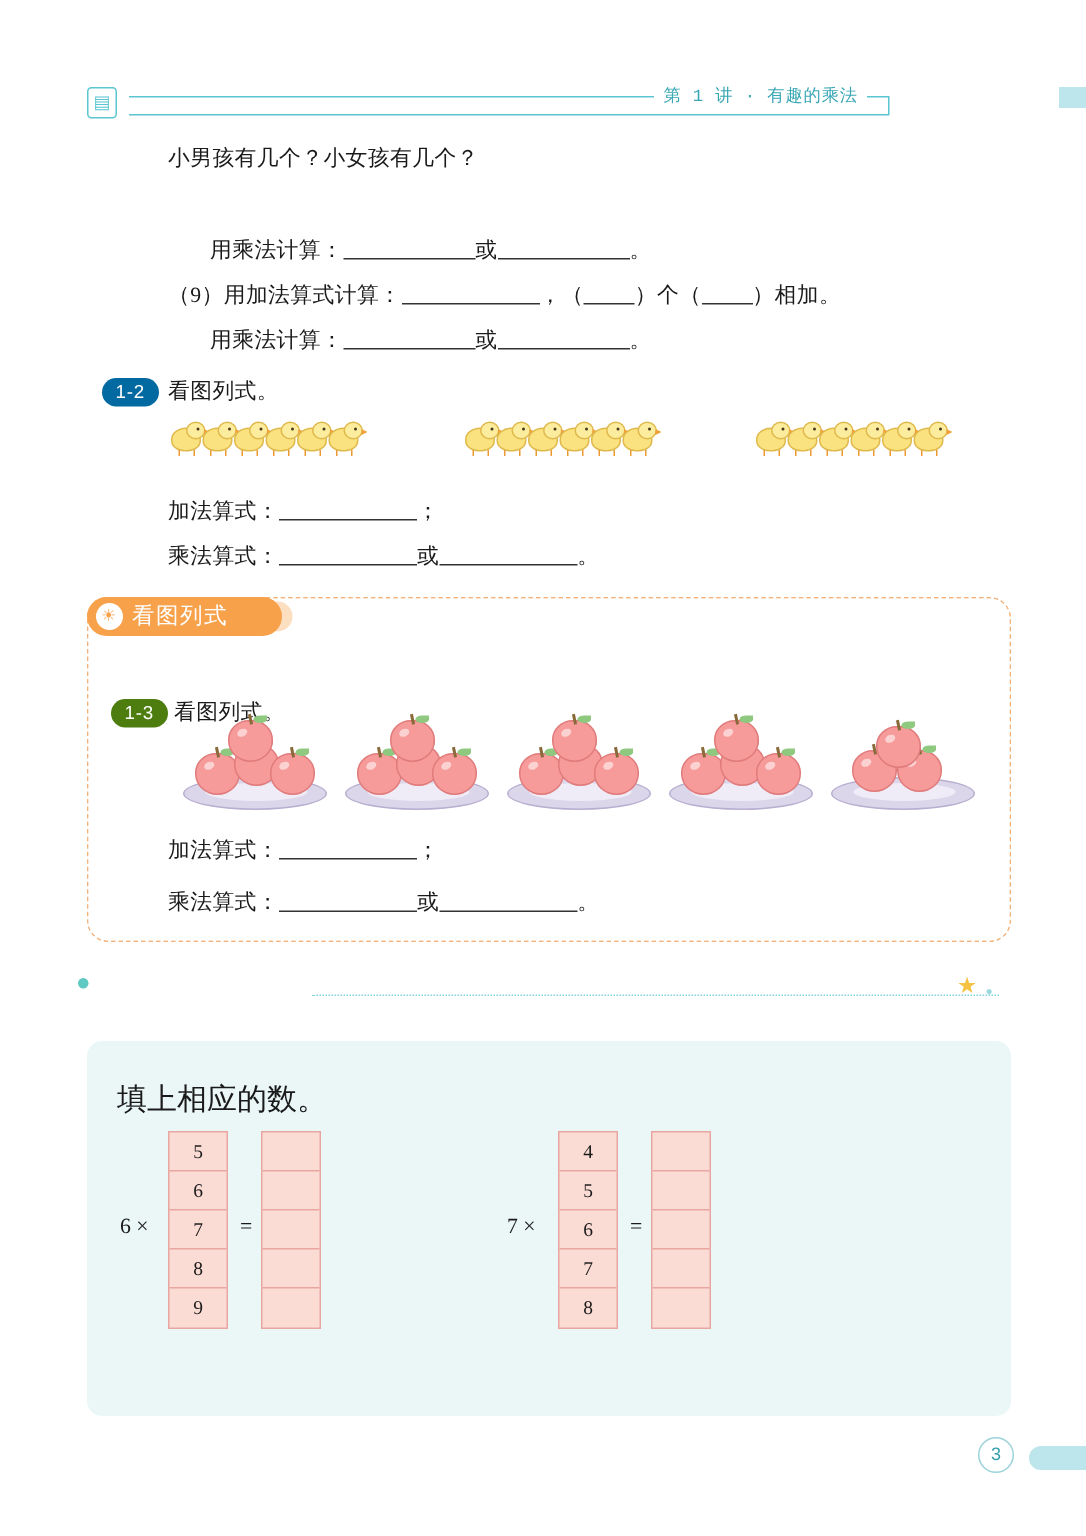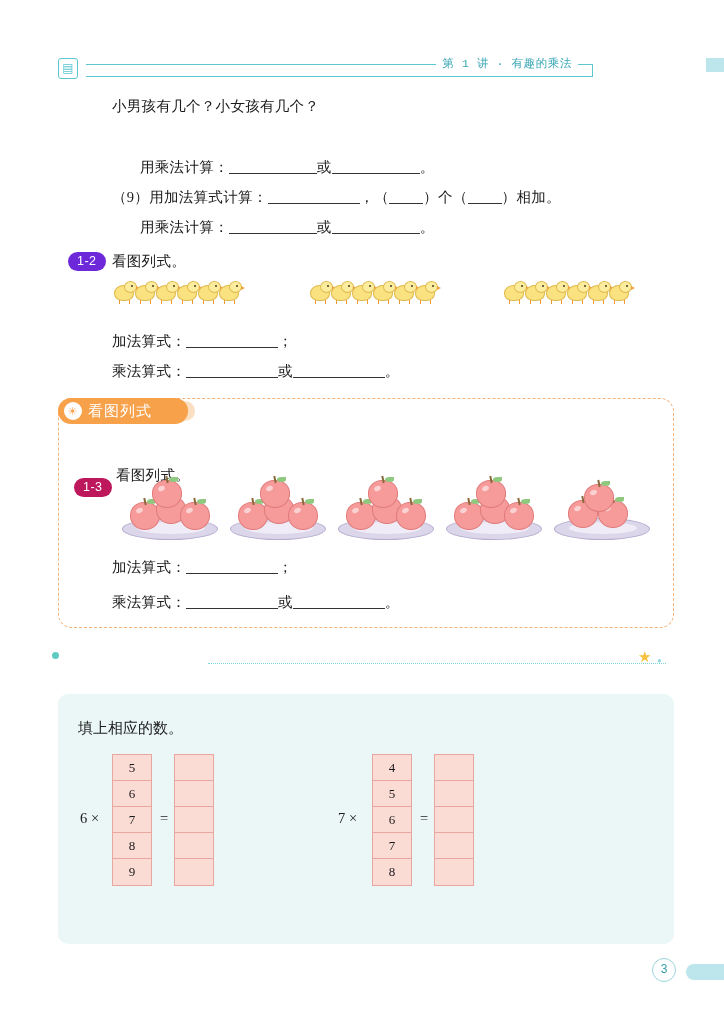--- a/index.html
+++ b/index.html
@@ -104,22 +104,22 @@
     height: 19px;
     padding: 0 9px;
     border-radius: 10px;
     font-size: 12.5px;
     line-height: 19px;
     font-family: "Liberation Sans", sans-serif;
     letter-spacing: 0.5px;
     box-sizing: border-box;
     color: #fff;
   }
-  .tag-green { background: #6d28d9; }
-  .tag-orange { background: #be185d; margin-top: 12px; }
+  .tag-green { background: #0369a1; }
+  .tag-orange { background: #4d7c0f; }
 
   
   .challenge-box {
     position: absolute;
     left: 58px;
     top: 398px;
     width: 616px;
     height: 230px;
     border: 1.3px dashed #f2b27a;
     border-radius: 14px;
@@ -235,21 +235,21 @@
     top: 694px;
     width: 616px;
     height: 250px;
     background: #eaf7f6;
     border-radius: 10px;
   }
   .example-title {
     position: absolute;
     left: 78px;
     top: 719px;
-    font-size: 15px;
+    font-size: 20px;
   }
 
   
   .cellcol {
     position: absolute;
     border: 1px solid #e9a6a0;
     box-sizing: border-box;
     background: #fbdcd5;
   }
   .cellcol .cell {

